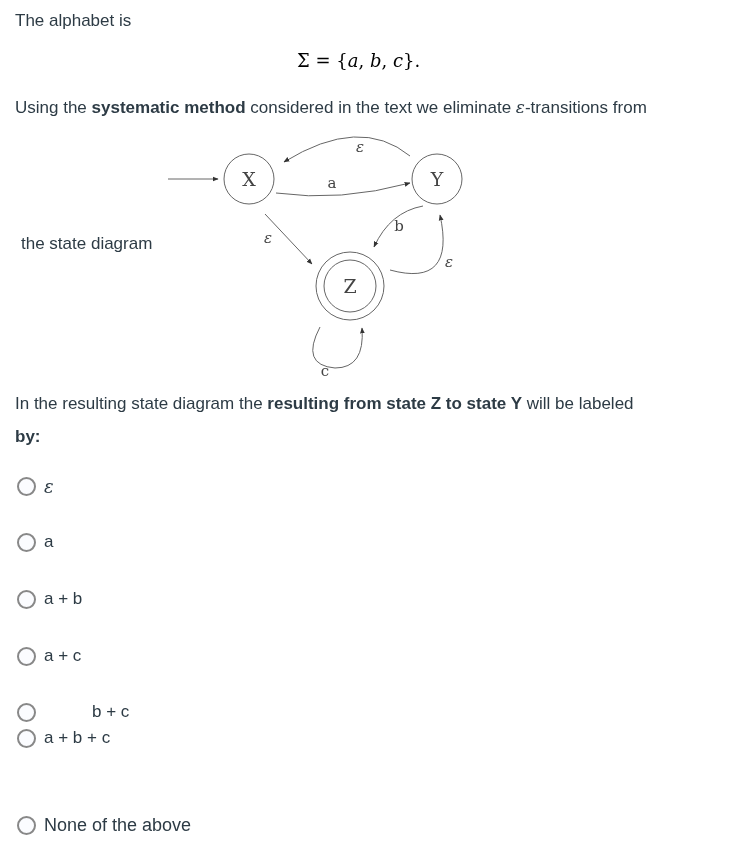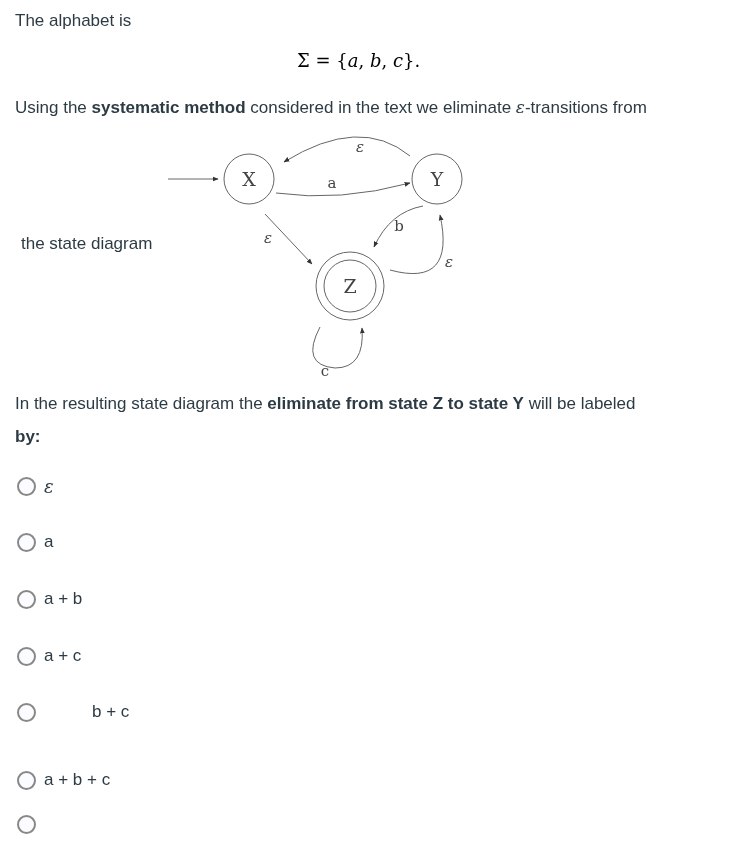--- a/index.html
+++ b/index.html
@@ -70,21 +70,21 @@
   <text x="190" y="163" font-size="19" text-anchor="middle">Z</text>
   <text x="172" y="58" font-size="15" text-anchor="middle">a</text>
   <text x="200" y="22" font-size="15" text-anchor="middle" font-style="italic">ε</text>
   <text x="108" y="113" font-size="15" text-anchor="middle" font-style="italic">ε</text>
   <text x="239" y="101" font-size="15" text-anchor="middle">b</text>
   <text x="289" y="137" font-size="15" text-anchor="middle" font-style="italic">ε</text>
   <text x="165" y="246" font-size="15" text-anchor="middle">c</text>
 </svg>
 
 <div class="abs" style="left:15px; top:394px;">
-  <span>In the resulting state diagram the </span><span class="b">eliminate from state Z to state Y</span><span> will be labeled</span>
+  <span>In the resulting state diagram the </span><span class="b">resulting from state Z to state Y</span><span> will be labeled</span>
 </div>
 <div class="abs" style="left:15px; top:427px;font-weight:bold;">by:</div>
 
 <div class="opt" style="top:476px;">
   <span class="radio"></span>
   <span class="opt-label opt-eps">ε</span>
 </div>
 <div class="opt" style="top:532px;">
   <span class="radio"></span>
   <span class="opt-label">a</span>
@@ -94,19 +94,20 @@
   <span class="opt-label">a + b</span>
 </div>
 <div class="opt" style="top:646px;justify-content:center;">
   <span class="radio"></span>
   <span class="opt-label">a + c</span>
 </div>
 <div class="opt" style="top:702px;gap:48px;">
   <span class="radio"></span>
   <span class="opt-label">b + c</span>
 </div>
-<div class="opt" style="top:770px;justify-content:space-between;">
+<div class="opt" style="top:728px;justify-content:space-between;">
   <span class="radio"></span>
   <span class="opt-label">a + b + c</span>
 </div>
 <div class="opt" style="top:815px;">
   <span class="radio"></span>
+  <span class="opt-label" style="font-size:18px;">None of the above</span>
 </div>
 
 </body></html>

